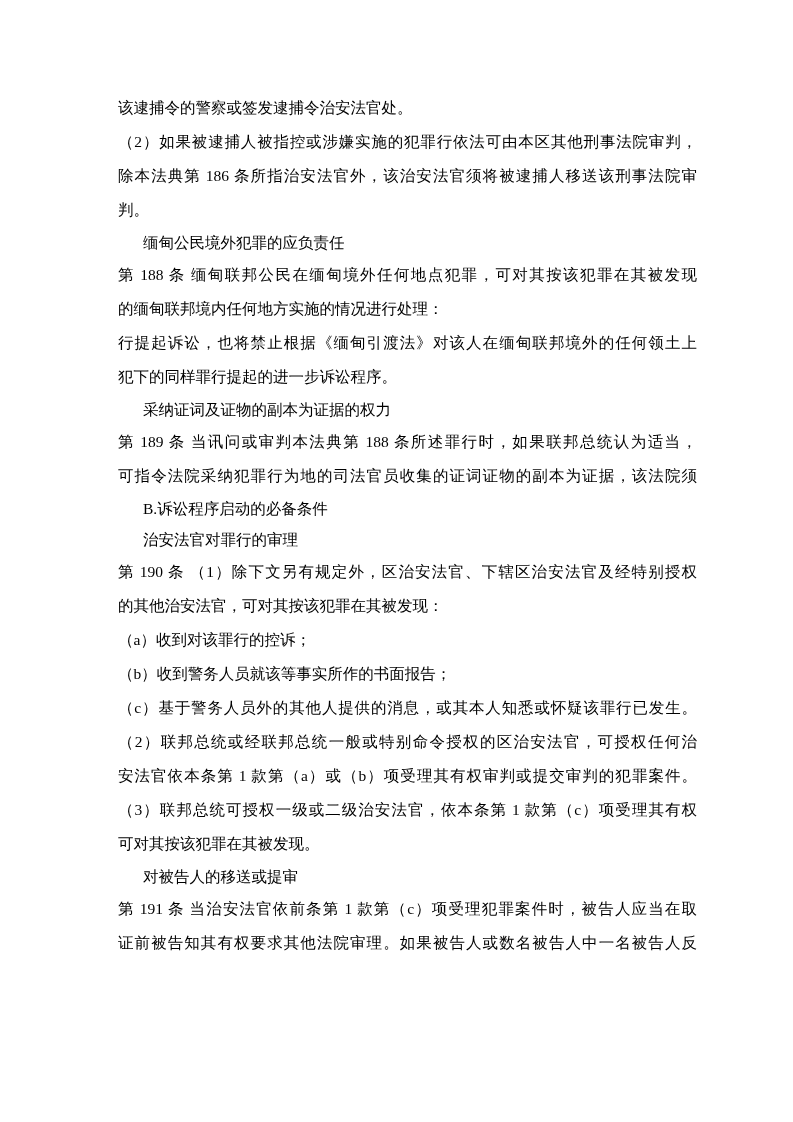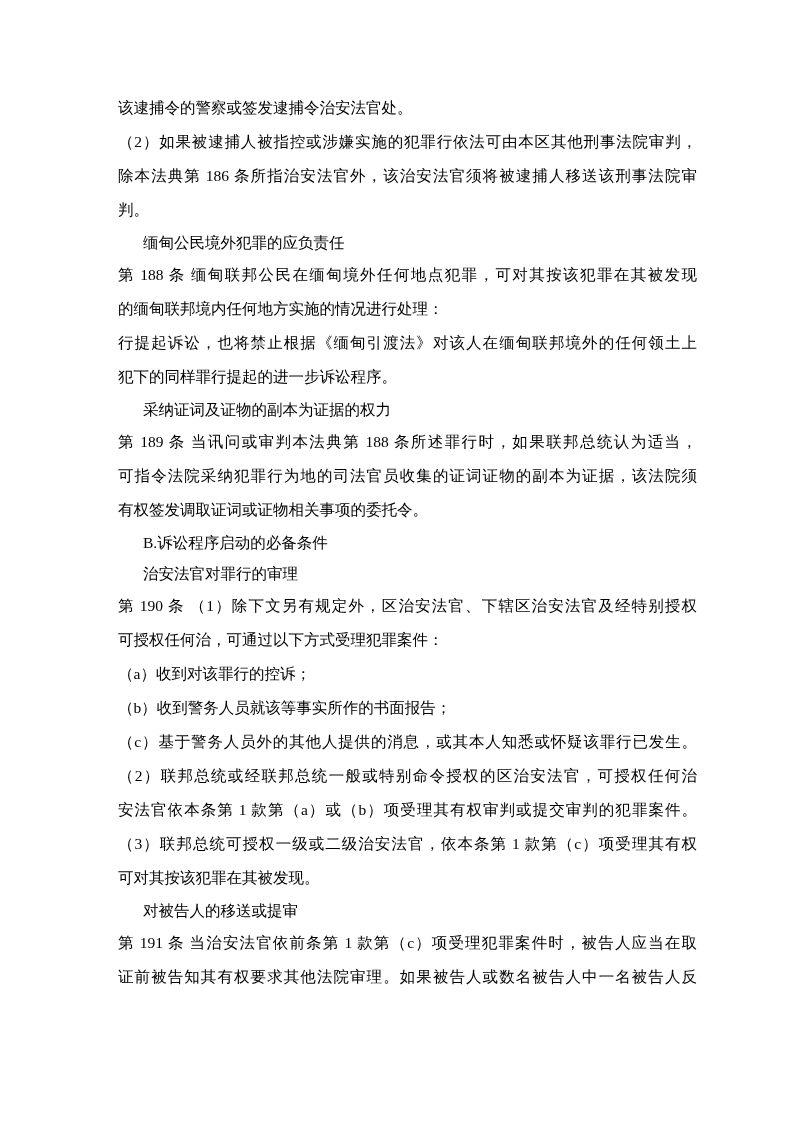--- a/index.html
+++ b/index.html
@@ -66,25 +66,24 @@
       <div class="line body fill">除本法典第 186 条所指治安法官外，该治安法官须将被逮捕人移送该刑事法院审</div>
       <div class="line body">判。</div>
       <div class="line heading">缅甸公民境外犯罪的应负责任</div>
       <div class="line body fill">第 188 条 缅甸联邦公民在缅甸境外任何地点犯罪，可对其按该犯罪在其被发现</div>
       <div class="line body">的缅甸联邦境内任何地方实施的情况进行处理：</div>
       <div class="line body fill">行提起诉讼，也将禁止根据《缅甸引渡法》对该人在缅甸联邦境外的任何领土上</div>
       <div class="line body">犯下的同样罪行提起的进一步诉讼程序。</div>
       <div class="line heading">采纳证词及证物的副本为证据的权力</div>
       <div class="line body fill">第 189 条 当讯问或审判本法典第 188 条所述罪行时，如果联邦总统认为适当，</div>
       <div class="line body fill">可指令法院采纳犯罪行为地的司法官员收集的证词证物的副本为证据，该法院须</div>
-      <div class="line body">有权签发调取证词或证物相关事项的委托令。</div>
       <div class="line heading">B.诉讼程序启动的必备条件</div>
       <div class="line heading">治安法官对罪行的审理</div>
       <div class="line body fill">第 190 条 （1）除下文另有规定外，区治安法官、下辖区治安法官及经特别授权</div>
-      <div class="line body">可授权任何治，可通过以下方式受理犯罪案件：</div>
+      <div class="line body">的其他治安法官，可对其按该犯罪在其被发现：</div>
       <div class="line body">（a）收到对该罪行的控诉；</div>
       <div class="line body">（b）收到警务人员就该等事实所作的书面报告；</div>
       <div class="line body fill">（c）基于警务人员外的其他人提供的消息，或其本人知悉或怀疑该罪行已发生。</div>
       <div class="line body fill">（2）联邦总统或经联邦总统一般或特别命令授权的区治安法官，可授权任何治</div>
       <div class="line body fill">安法官依本条第 1 款第（a）或（b）项受理其有权审判或提交审判的犯罪案件。</div>
       <div class="line body fill">（3）联邦总统可授权一级或二级治安法官，依本条第 1 款第（c）项受理其有权</div>
       <div class="line body">可对其按该犯罪在其被发现。</div>
       <div class="line heading">对被告人的移送或提审</div>
       <div class="line body fill">第 191 条 当治安法官依前条第 1 款第（c）项受理犯罪案件时，被告人应当在取</div>
       <div class="line body fill">证前被告知其有权要求其他法院审理。如果被告人或数名被告人中一名被告人反</div>

